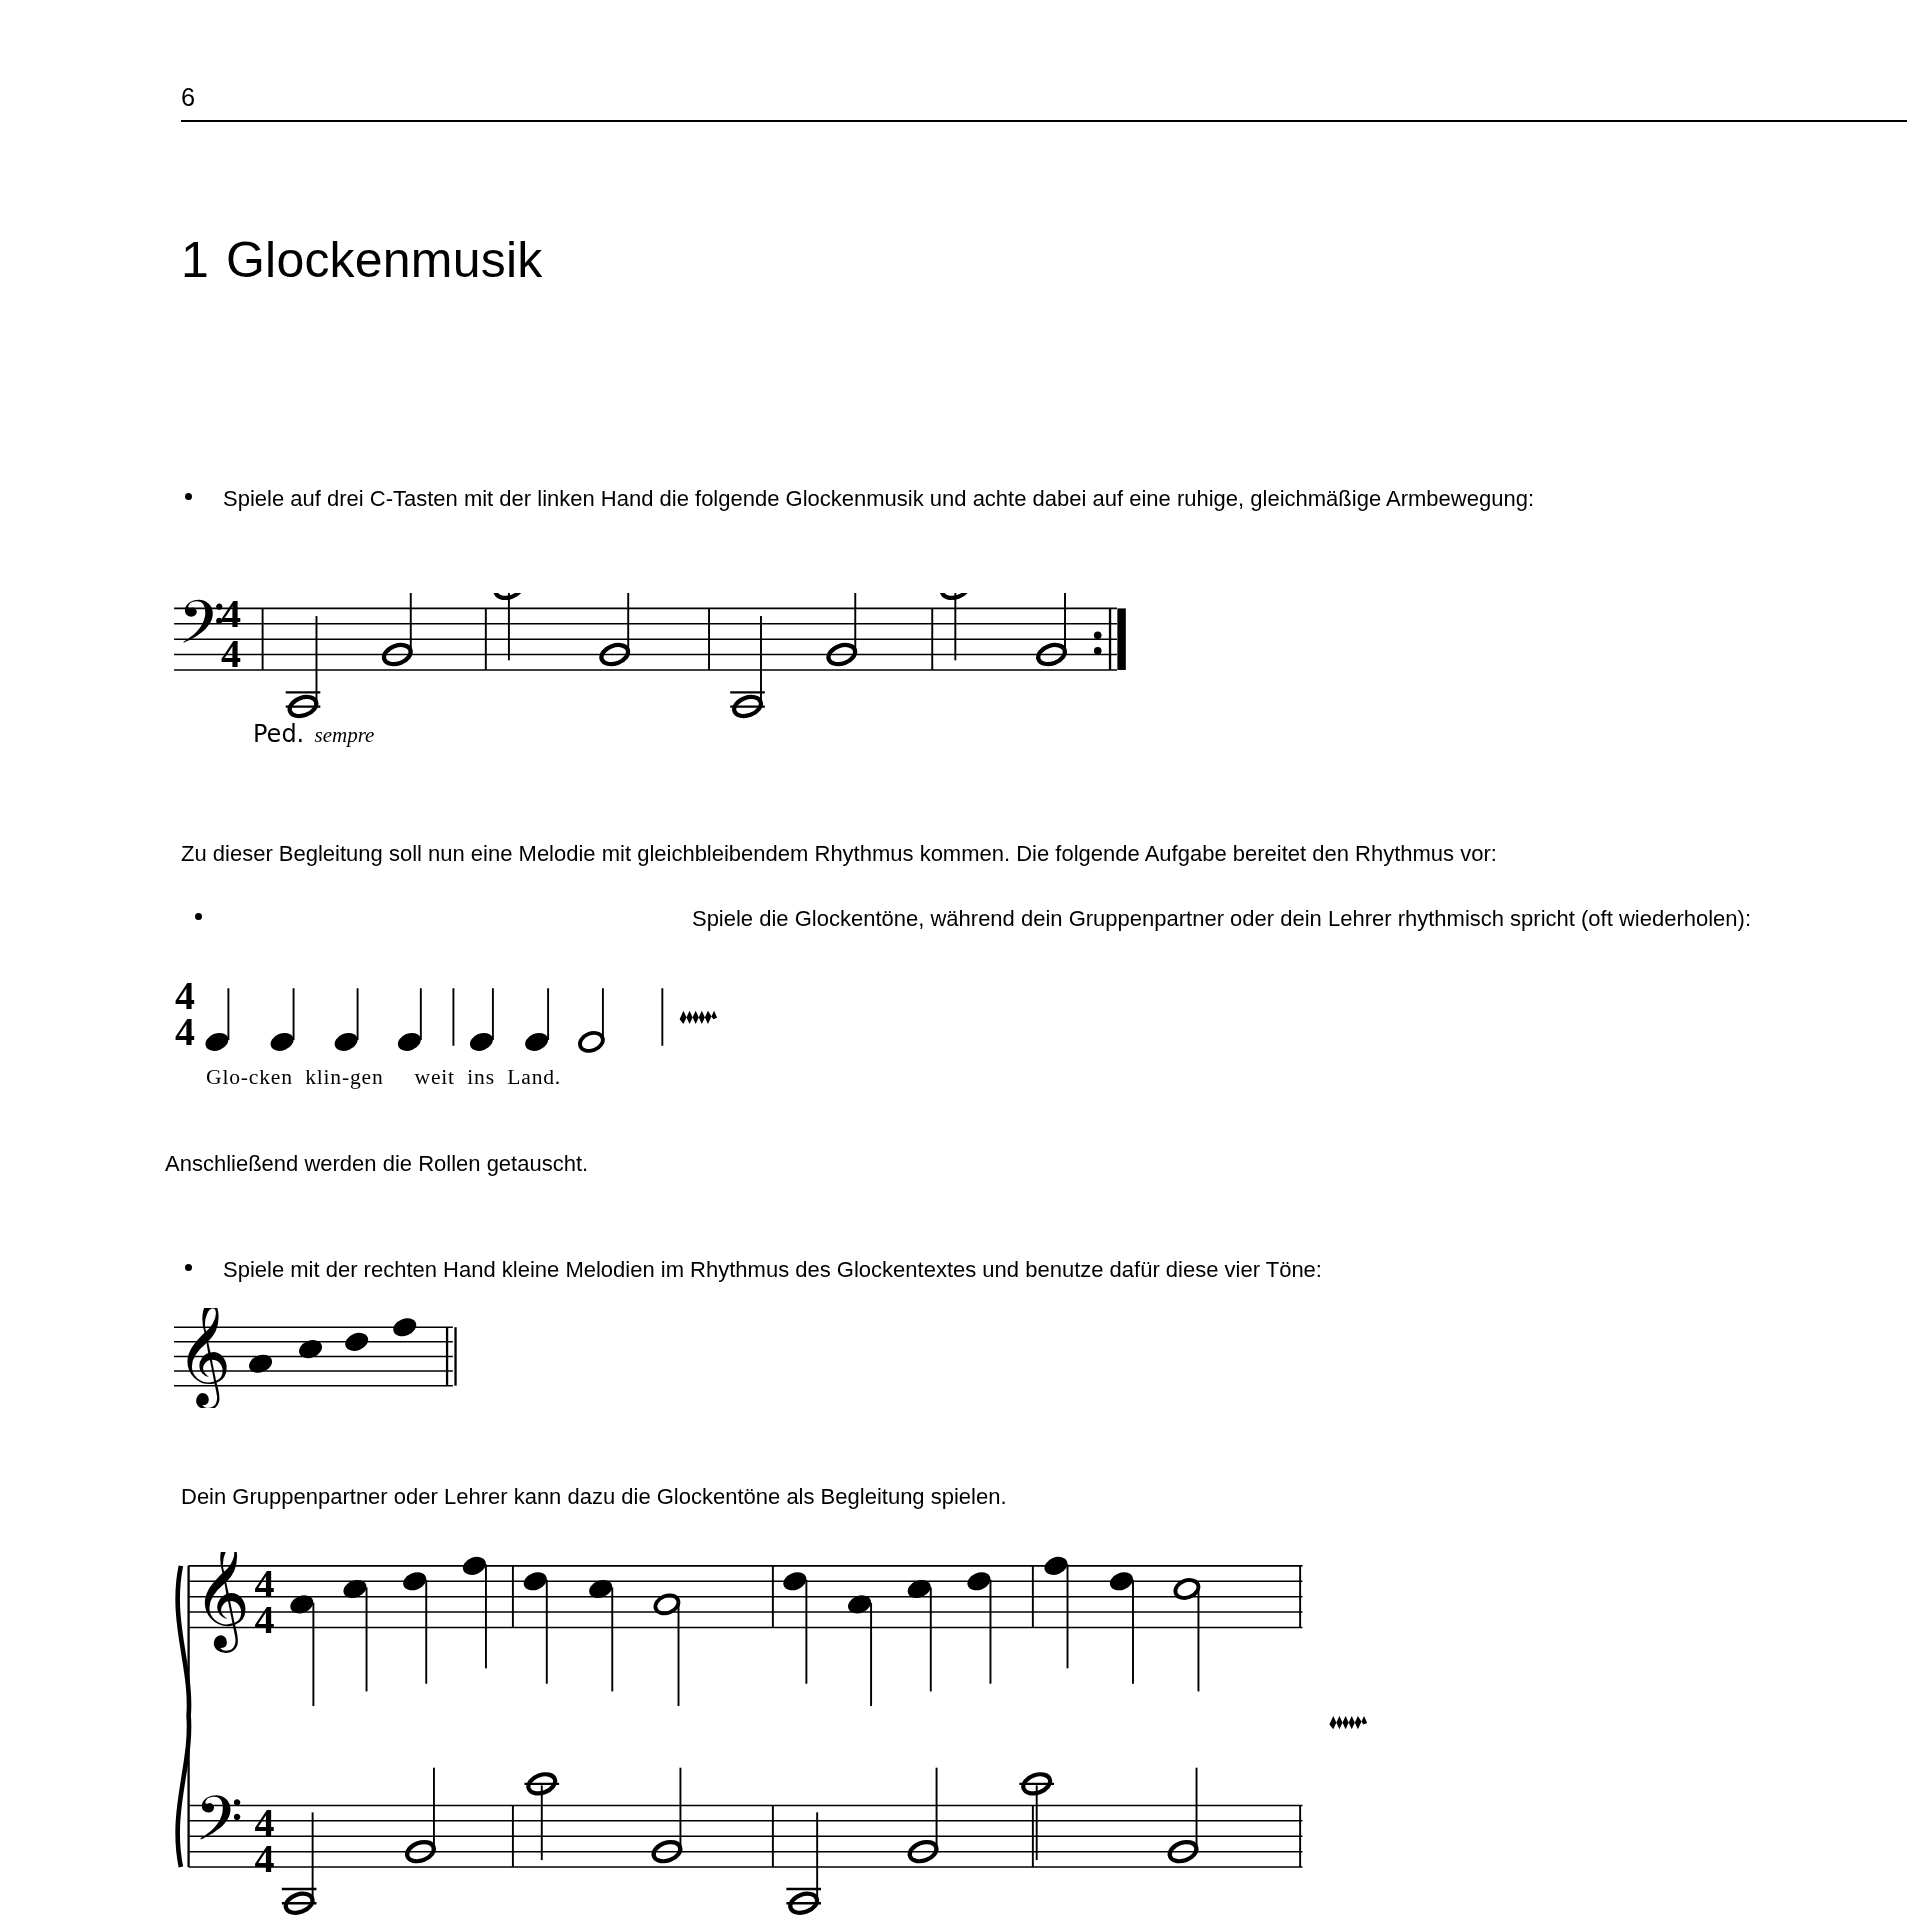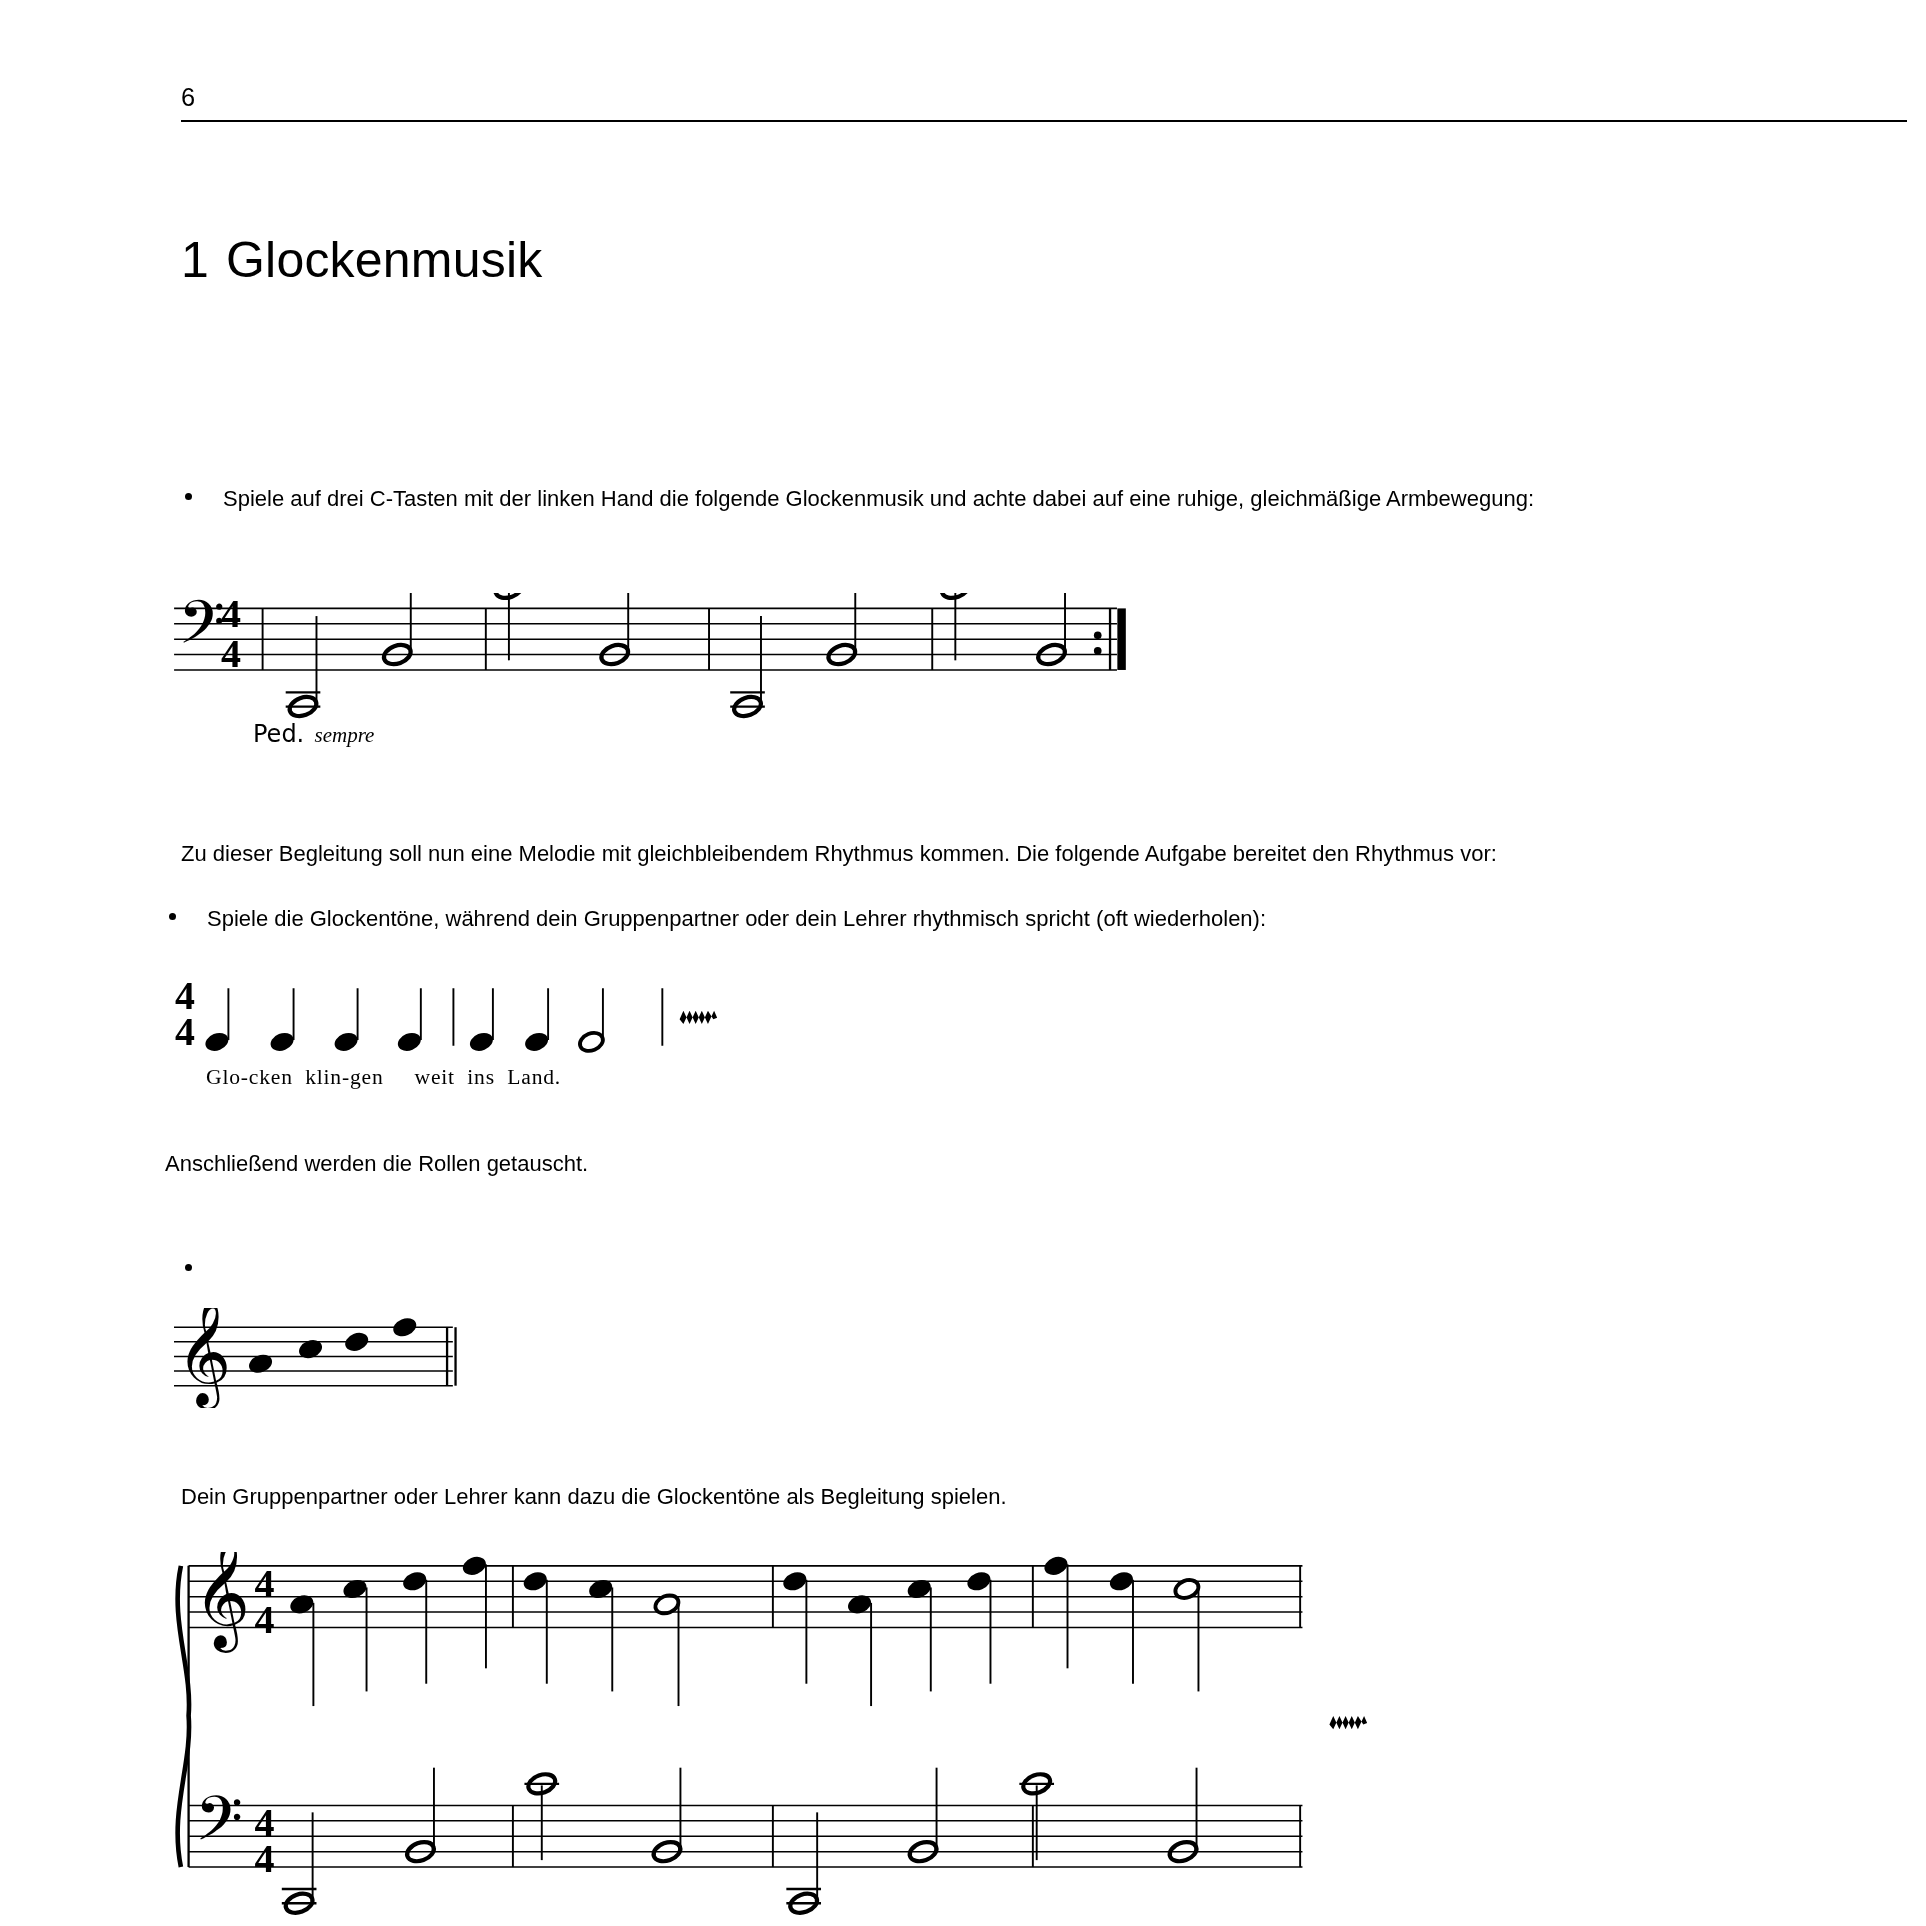--- a/index.html
+++ b/index.html
@@ -201,21 +201,21 @@
     </svg>
 
     <div class="pedal" style="position:absolute; left:87px; top:127px; white-space:nowrap;">
       <span style="font-family:'DejaVu Sans', sans-serif; font-style:normal; font-size:24px;">Ped.</span>
       <span style="margin-left:5px;">sempre</span>
     </div>
   </div>
 
   <div class="para" style="left:181px; top:838px; width:1522px;">Zu dieser Begleitung soll nun eine Melodie mit gleichbleibendem Rhythmus kommen. Die folgende Aufgabe bereitet den Rhythmus vor:</div>
 
-  <div class="para" style="left:165px; top:903px; width:1560px;">
+  <div class="para" style="left:191px; top:903px; width:1560px;text-align:right;">
     <div class="bullet-row">
       <span class="dot"></span>
       <span>Spiele die Glockentöne, während dein Gruppenpartner oder dein Lehrer rhythmisch spricht (oft wiederholen):</span>
     </div>
   </div>
 
   <div class="music" style="left:166px; top:971px;">
     <svg class="staff-svg" width="847" height="92" viewBox="0 0 2200 240">
 
       <g fill="#000" font-family="'Liberation Serif', serif" font-weight="bold" font-size="104">
@@ -263,20 +263,21 @@
     </svg>
 
     <div class="lyrics" style="left:40px; top:94px;">Glo-cken  klin-gen     weit  ins  Land.</div>
   </div>
 
   <div class="para" style="left:165px; top:1148px; width:1522px;">Anschließend werden die Rollen getauscht.</div>
 
   <div class="para" style="left:181px; top:1254px; width:1579px;">
     <div class="bullet-row">
       <span class="dot"></span>
+      <span>Spiele mit der rechten Hand kleine Melodien im Rhythmus des Glockentextes und benutze dafür diese vier Töne:</span>
     </div>
   </div>
 
   <div class="music" style="left:166px; top:1308px;">
     <svg class="staff-svg" width="316" height="100" viewBox="0 0 820 260">
       <g stroke="#000" stroke-width="4">
         <line x1="20" y1="50" x2="745" y2="50"></line>
         <line x1="20" y1="88" x2="745" y2="88"></line>
         <line x1="20" y1="126" x2="745" y2="126"></line>
         <line x1="20" y1="164" x2="745" y2="164"></line>

